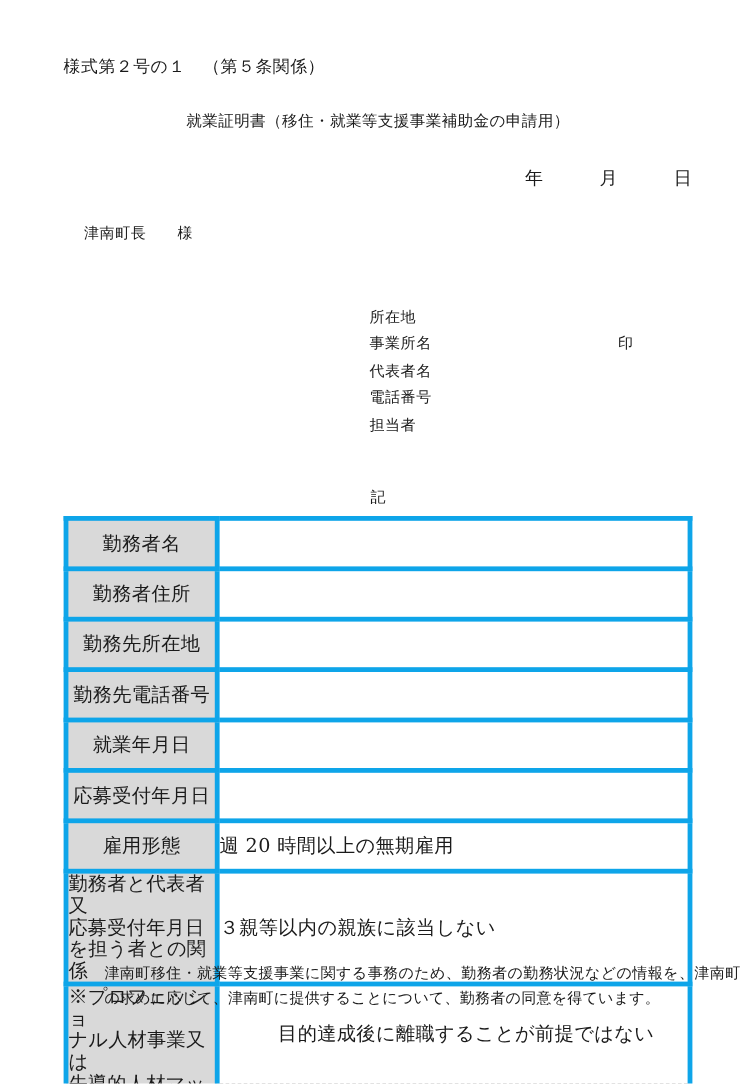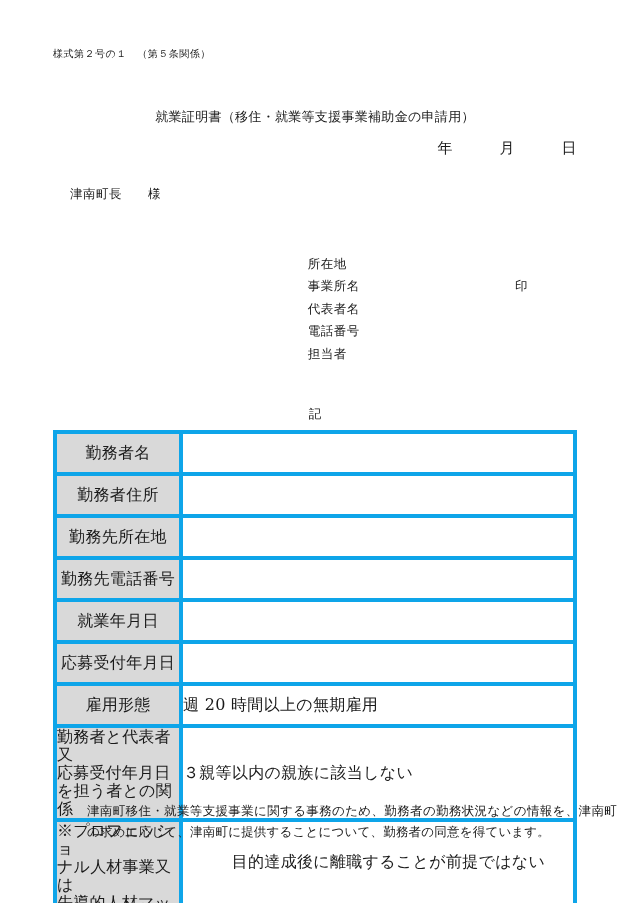--- a/index.html
+++ b/index.html
@@ -17,29 +17,29 @@
   }
   .page {
     position: absolute;
     inset: 0;
     padding: 0;
   }
   .form-number {
     position: absolute;
     left: 53px;
     top: 47px;
-    font-size: 10px;
+    font-size: 14px;
     letter-spacing: 0.5px;
     white-space: pre;
   }
   .doc-title {
     position: absolute;
     left: 0;
     right: 0;
-    top: 108px;
+    top: 92px;
     text-align: center;
     font-size: 13px;
     letter-spacing: 0.3px;
   }
   .date-line {
     position: absolute;
     left: 0;
     right: 53px;
     top: 139px;
     text-align: right;

